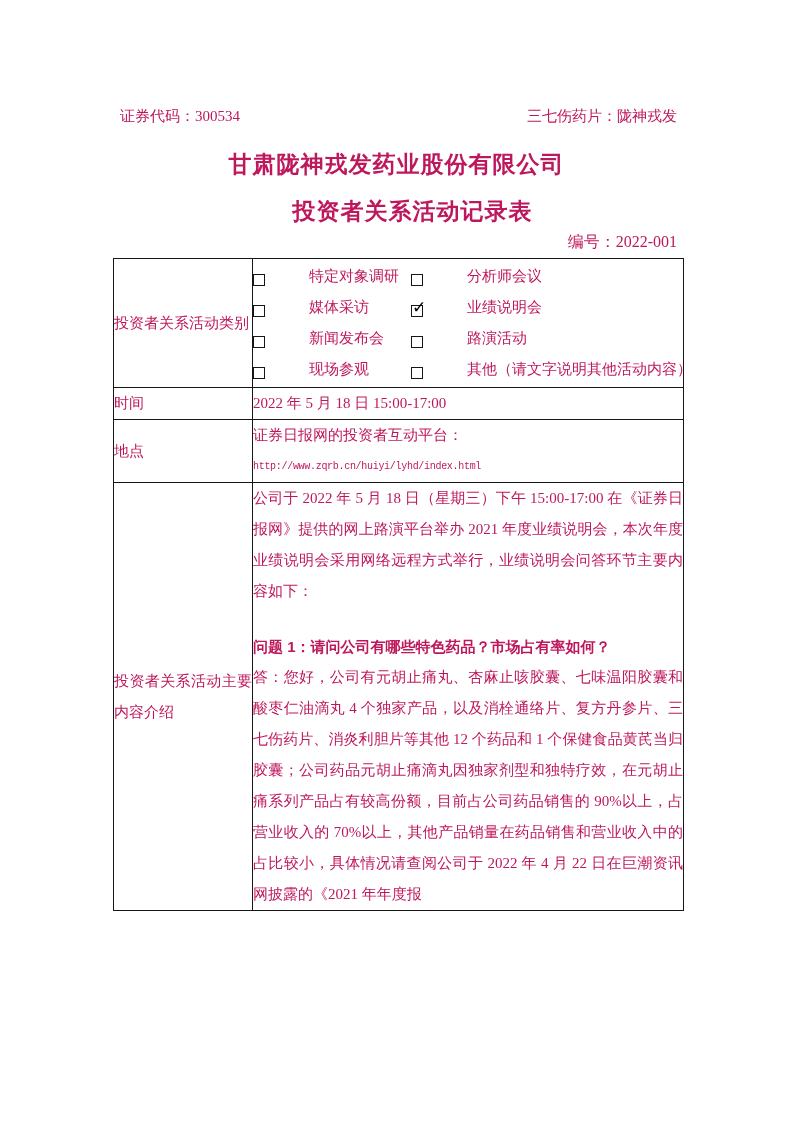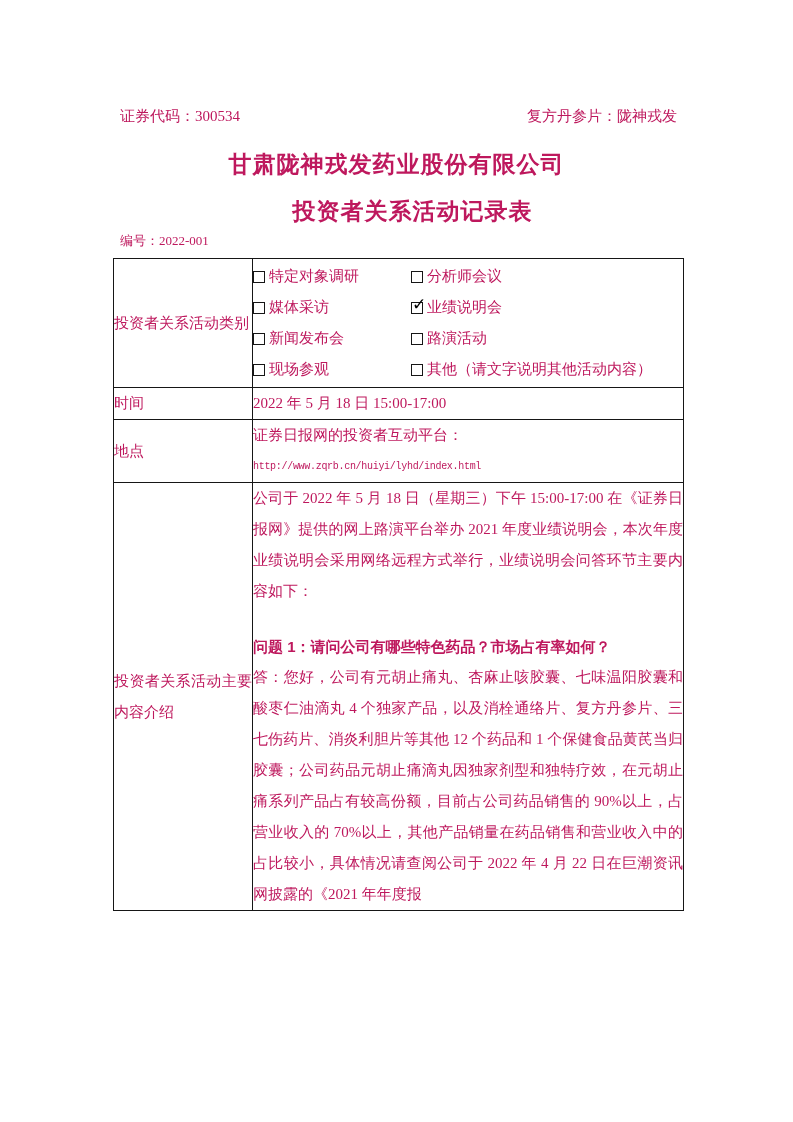--- a/index.html
+++ b/index.html
@@ -25,21 +25,21 @@
     text-align: center;
     font-family: "Liberation Sans", "DejaVu Sans", sans-serif;
     font-weight: bold;
     font-size: 23px;
     letter-spacing: 1px;
   }
   .t1 { top: 149px; }
   .t2 { top: 196px; margin-left: 16px; }
   .doc-no {
     position: absolute; left: 120px; top: 232px; width: 557px;
-    font-size: 13px;
+    text-align: right; font-size: 16px;
   }
   table.ir {
     position: absolute; left: 113px; top: 258px;
     width: 571px;
     border-collapse: collapse;
     table-layout: fixed;
     font-size: 15px;
   }
   table.ir td {
     border: 1.6px solid #161616;
@@ -50,21 +50,21 @@
   td.lbl {
     width: 139px;
     padding: 0 9px;
     line-height: 31px;
     text-align: justify;
   }
   td.val { padding: 0 8px 0 11px; line-height: 31px; }
   
   .cb-cell { padding: 3px 4px 0 11px; }
   .cb-line { display: flex; align-items: center; height: 31px; }
-  .cb-opt { display: inline-flex; align-items: center; white-space: nowrap; }
+  .cb-opt { display: inline-flex; align-items: flex-end; white-space: nowrap; gap: 40px; }
   .cb-opt.w1 { width: 158px; flex: none; }
   .cb {
     display: inline-block; position: relative;
     width: 12px; height: 12px;
     border: 1.5px solid #161616;
     margin-right: 4px; flex: none;
     background: #fff;
   }
   .cb.checked::after {
     content: "\2713";
@@ -87,21 +87,21 @@
   }
   .justify2 { text-align: justify; }
 </style>
 </head>
 <body>
 
 <div class="page">
 
   <div class="hdr-line">
     <span>证券代码：300534</span>
-    <span>复方丹参片：陇神戎发</span>
+    <span>三七伤药片：陇神戎发</span>
   </div>
 
   <div class="doc-title t1">甘肃陇神戎发药业股份有限公司</div>
   <div class="doc-title t2">投资者关系活动记录表</div>
   <div class="doc-no">编号：2022-001</div>
 
   <table class="ir">
 
     <tbody>
         <tr style="height:129px">

